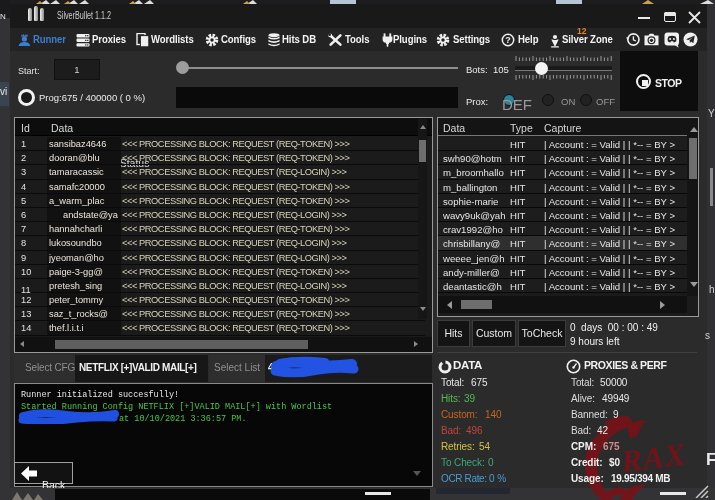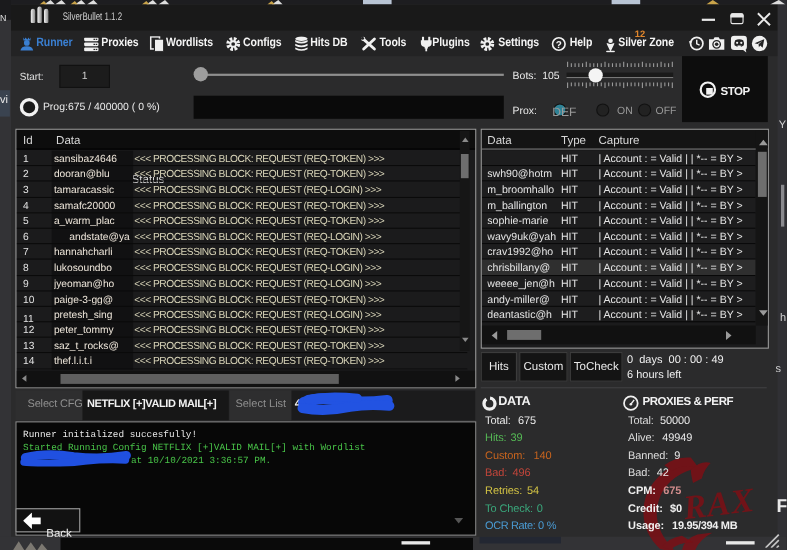--- a/index.html
+++ b/index.html
@@ -218,21 +218,21 @@
       <line x1="90.4" y1="19" x2="90.4" y2="22.5"></line>
       <line x1="93.8" y1="19" x2="93.8" y2="22.5"></line>
       <line x1="97.2" y1="19" x2="97.2" y2="24"></line>
 </g>
   </svg>
 <div class="abs" style="left:515px;top:66px;width:97px;height:5px;background:#1a1a1a;border-bottom:1px solid #777;"></div>
 <div class="abs" style="left:535px;top:62px;width:13px;height:13px;border-radius:50%;background:#f4f4f4;"></div>
 
 <div class="abs" style="left:466px;top:96px;font-size:9.5px;color:#ececec;">Prox:</div>
 <div class="abs" style="left:503px;top:94px;width:12px;height:12px;border-radius:50%;background:#2e8296;border:1px solid #111;"></div>
-<div class="abs" style="left:502px;top:96px;font-size:11px;color:#9a9a9a;">DEF</div>
+<div class="abs" style="left:502px;top:96px;font-size:15px;color:#9a9a9a;">DEF</div>
 <div class="abs" style="left:542px;top:94px;width:12px;height:12px;border-radius:50%;background:#222;border:1px solid #111;"></div>
 <div class="abs" style="left:561px;top:96px;font-size:9.5px;color:#9a9a9a;">ON</div>
 <div class="abs" style="left:580px;top:94px;width:12px;height:12px;border-radius:50%;background:#222;border:1px solid #111;"></div>
 <div class="abs" style="left:596px;top:96px;font-size:9.5px;color:#9a9a9a;">OFF</div>
 
 <div class="abs" style="left:620px;top:51px;width:78px;height:60px;background:#0d0d0d;"></div>
 <div class="abs" style="left:636px;top:74px;width:15px;height:15px;border-radius:50%;border:2px solid #f2f2f2;"></div>
 <div class="abs" style="left:641.5px;top:79.5px;width:6px;height:6px;background:#f2f2f2;"></div>
 <div class="abs" style="left:655px;top:77px;font-size:10.5px;font-weight:bold;letter-spacing:-0.5px;color:#f2f2f2;">STOP</div>
 
@@ -403,21 +403,21 @@
     <div class="abs" style="left:9px;top:4.5px;width:0;height:0;border-top:4px solid transparent;border-bottom:4px solid transparent;border-right:5px solid #9a9a9a;"></div>
     <div class="abs" style="left:23px;top:3.5px;width:31px;height:9px;background:#6e6e6e;"></div>
     <div class="abs" style="left:222px;top:4.5px;width:0;height:0;border-top:4px solid transparent;border-bottom:4px solid transparent;border-left:5px solid #9a9a9a;"></div>
   </div>
 </div>
 
 <div class="abs" style="left:437px;top:320px;width:33px;height:27px;background:#141414;border:1px solid #3c3c3c;color:#e8e8e8;font-size:10.5px;text-align:center;line-height:25px;">Hits</div>
 <div class="abs" style="left:472px;top:320px;width:44px;height:27px;background:#141414;border:1px solid #3c3c3c;color:#e8e8e8;font-size:10.5px;text-align:center;line-height:25px;">Custom</div>
 <div class="abs" style="left:518px;top:320px;width:48px;height:27px;background:#141414;border:1px solid #3c3c3c;color:#e8e8e8;font-size:10.5px;text-align:center;line-height:25px;">ToCheck</div>
 <div class="abs" style="left:570px;top:322px;font-size:10px;color:#f0f0f0;">0&nbsp; days&nbsp; 00&nbsp;:&nbsp;00&nbsp;:&nbsp;49</div>
-<div class="abs" style="left:570px;top:336px;font-size:10px;color:#f0f0f0;">6 hours left</div>
+<div class="abs" style="left:570px;top:336px;font-size:10px;color:#f0f0f0;">9 hours left</div>
 <div class="abs" style="left:437px;top:352px;width:260px;height:1px;background:#404043;"></div>
 
 <div id="righttable"></div>
 
 <div class="abs" style="left:14px;top:355px;width:61px;height:27px;background:#2e2e2f;"></div>
 <div class="abs" style="left:25px;top:362px;font-size:10px;letter-spacing:-0.15px;color:#8f8f8f;">Select CFG</div>
 <div class="abs" style="left:75px;top:355px;width:133px;height:27px;background:#171717;"></div>
 <div class="abs" style="left:79px;top:362px;font-size:10px;font-weight:bold;letter-spacing:-0.35px;color:#f2f2f2;white-space:nowrap;">NETFLIX [+]VALID MAIL[+]</div>
 <div class="abs" style="left:209px;top:355px;width:56px;height:27px;background:#2e2e2f;"></div>
 <div class="abs" style="left:214px;top:362px;font-size:10px;color:#8f8f8f;">Select List</div>

